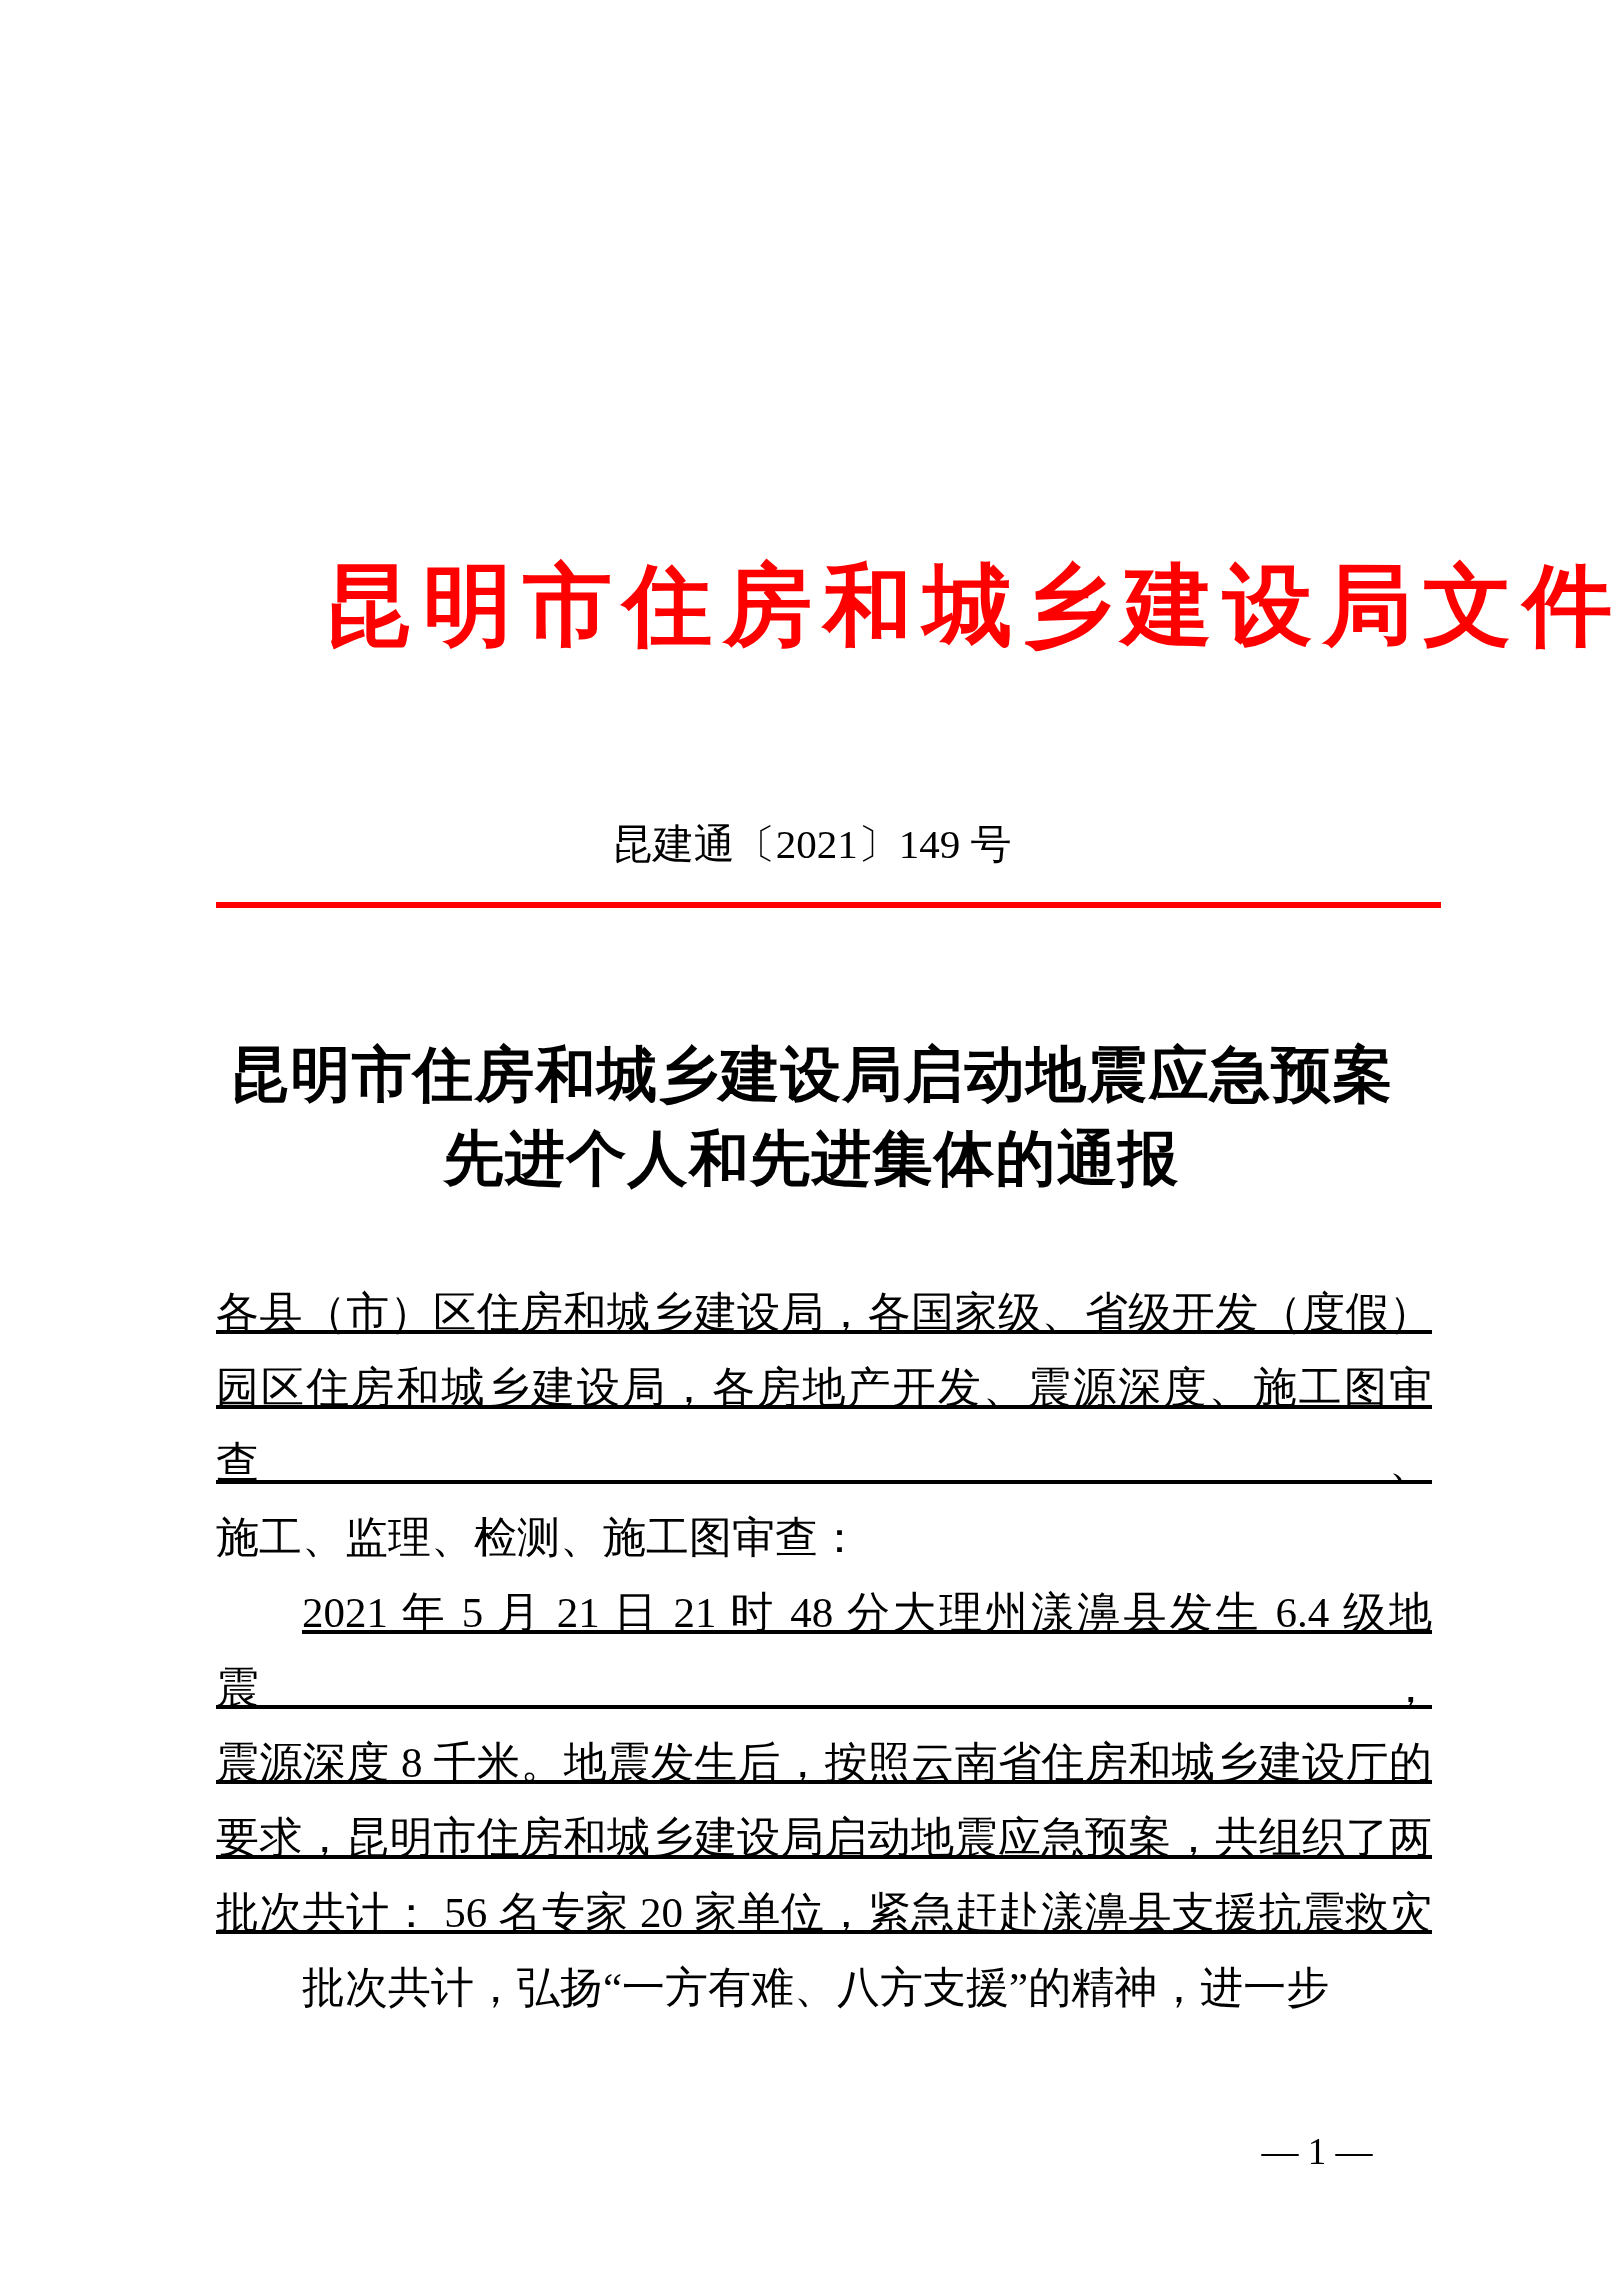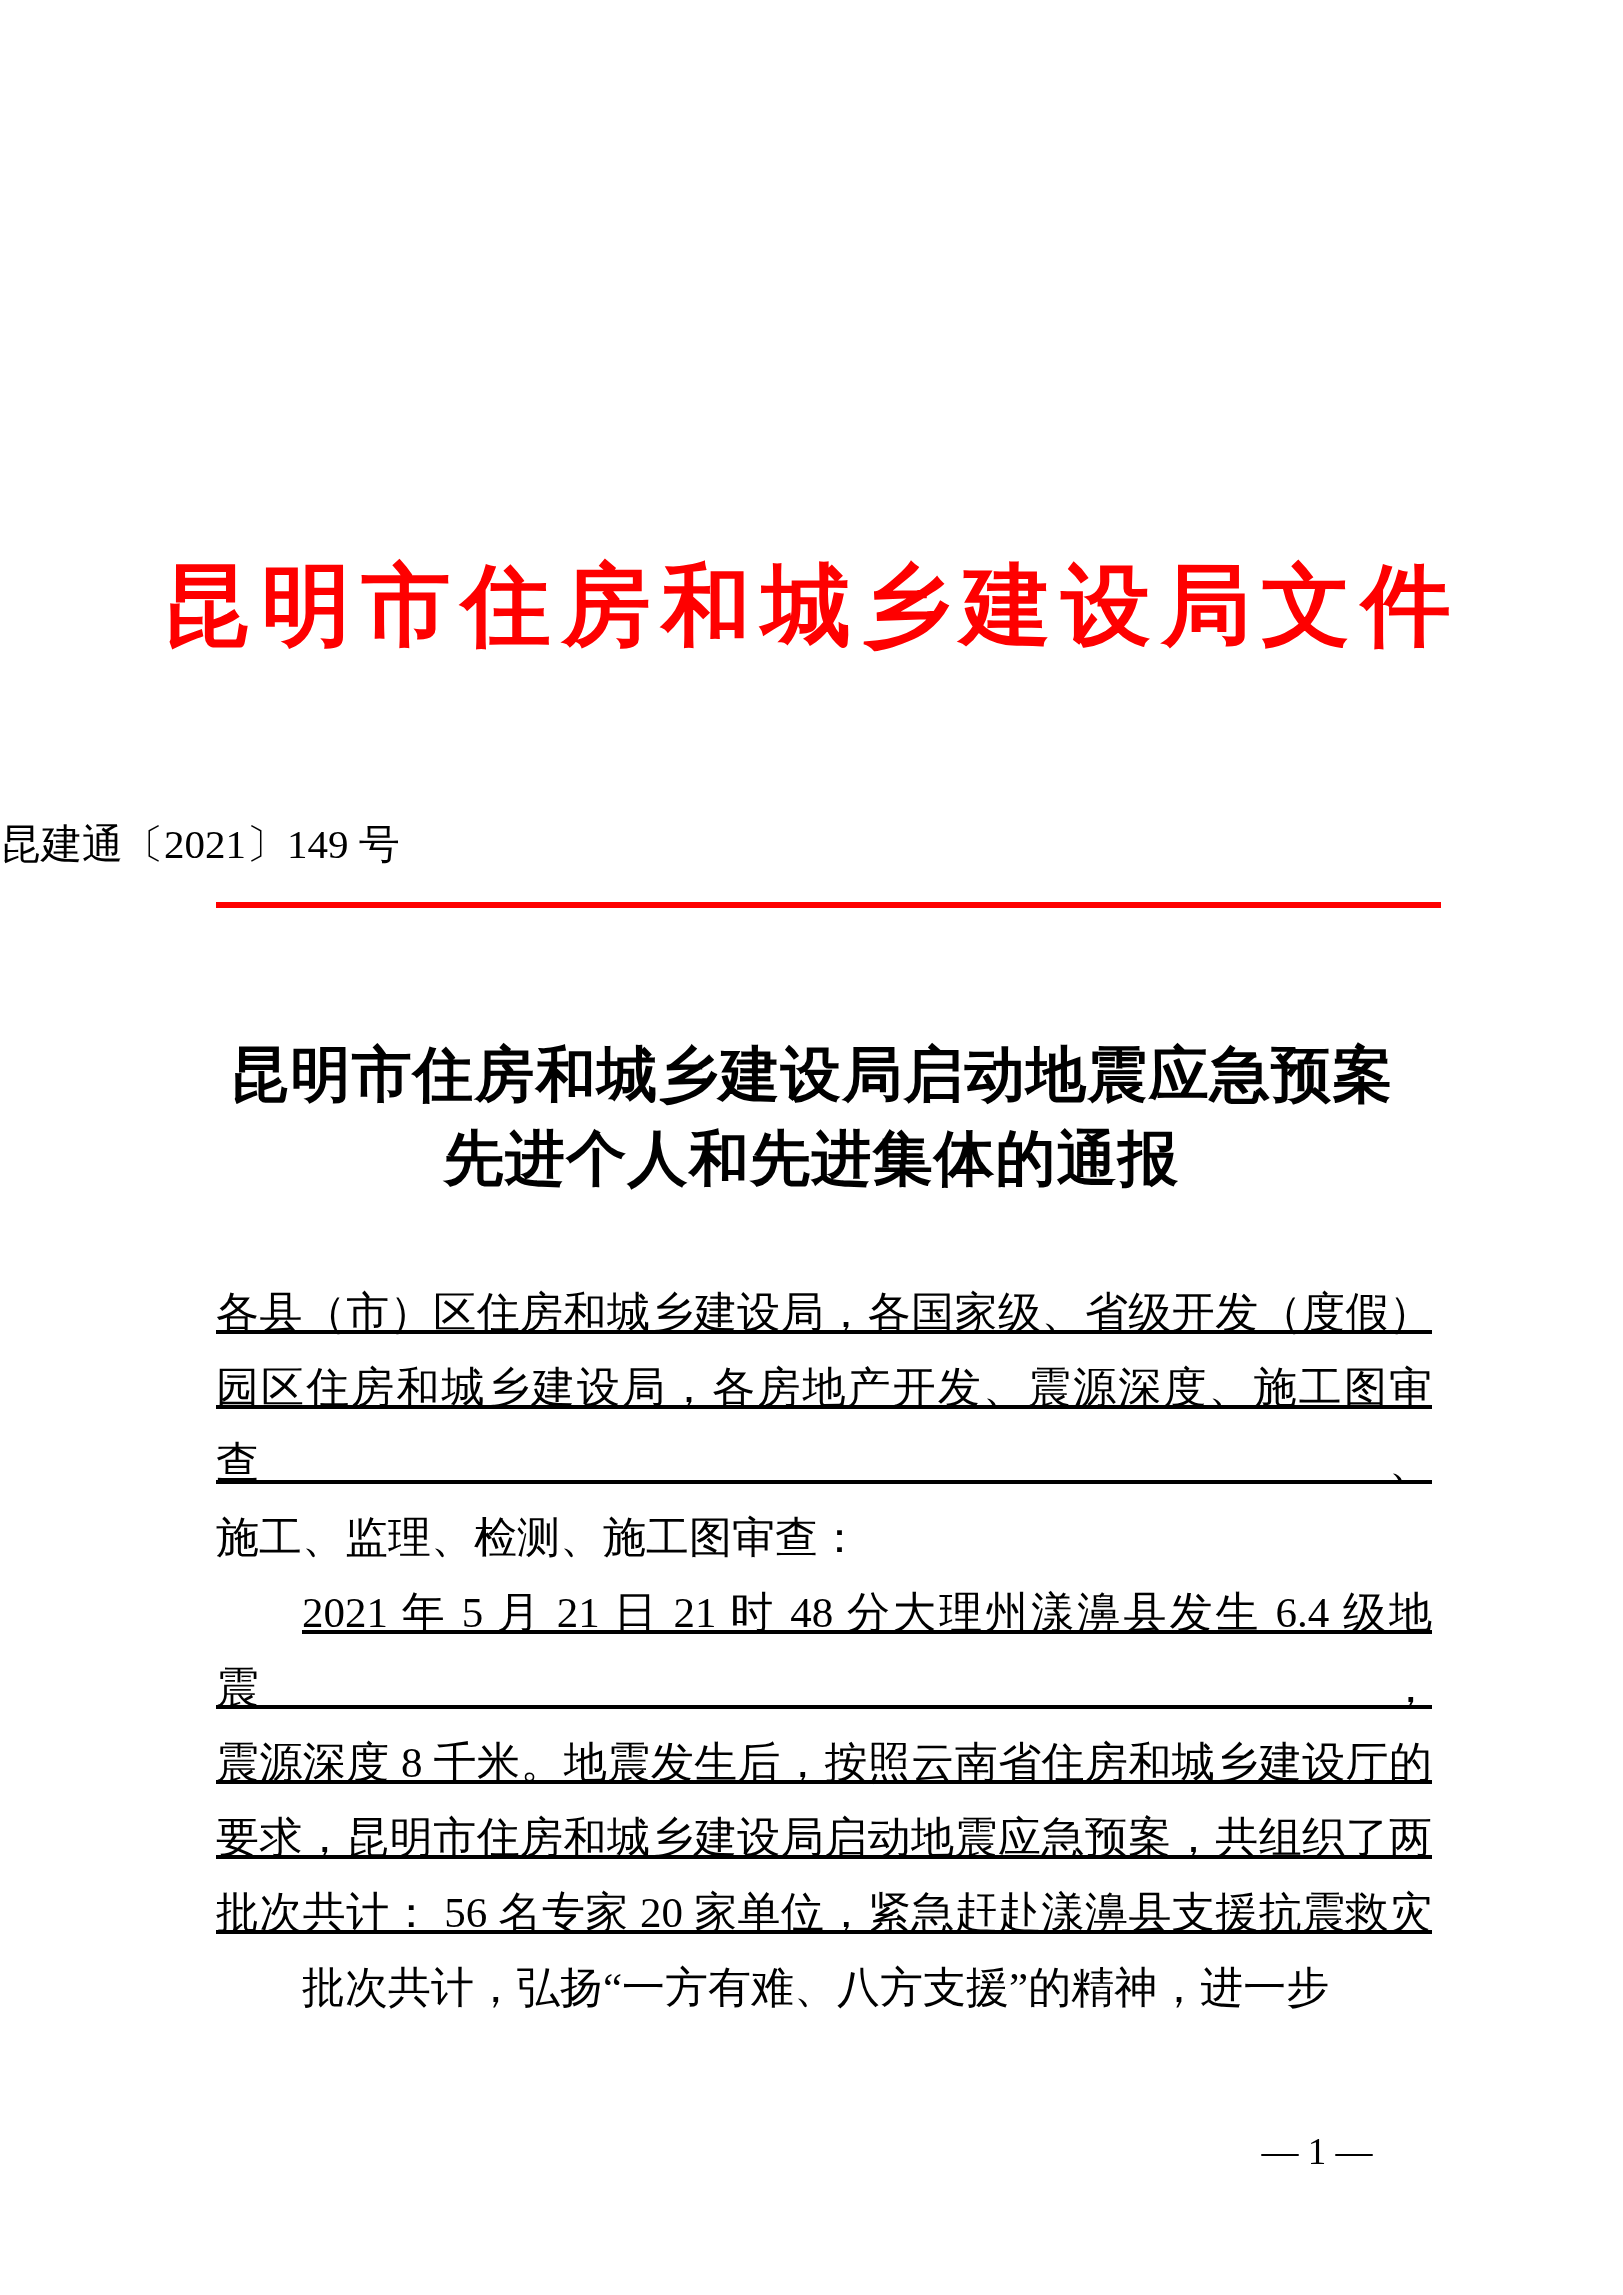--- a/index.html
+++ b/index.html
@@ -11,34 +11,35 @@
     width: 1623px;
     height: 2295px;
     background: #ffffff;
     overflow: hidden;
   }
   .red-title {
     position: absolute;
     top: 550px;
     left: 0;
     width: 1623px;
-    text-align: center;
+    text-align: right;
     font-family: "Liberation Sans", sans-serif;
     font-weight: bold;
     font-size: 89px;
     line-height: 111px;
     letter-spacing: 11px;
     color: var(--red);
     white-space: nowrap;
   }
   .doc-number {
     position: absolute;
     top: 819px;
     left: 0;
     width: 1623px;
+    text-align: center;
     font-family: "Liberation Serif", serif;
     font-size: 41px;
     line-height: 51px;
     color: var(--ink);
   }
   .red-rule {
     position: absolute;
     top: 902px;
     left: 216px;
     width: 1225px;

